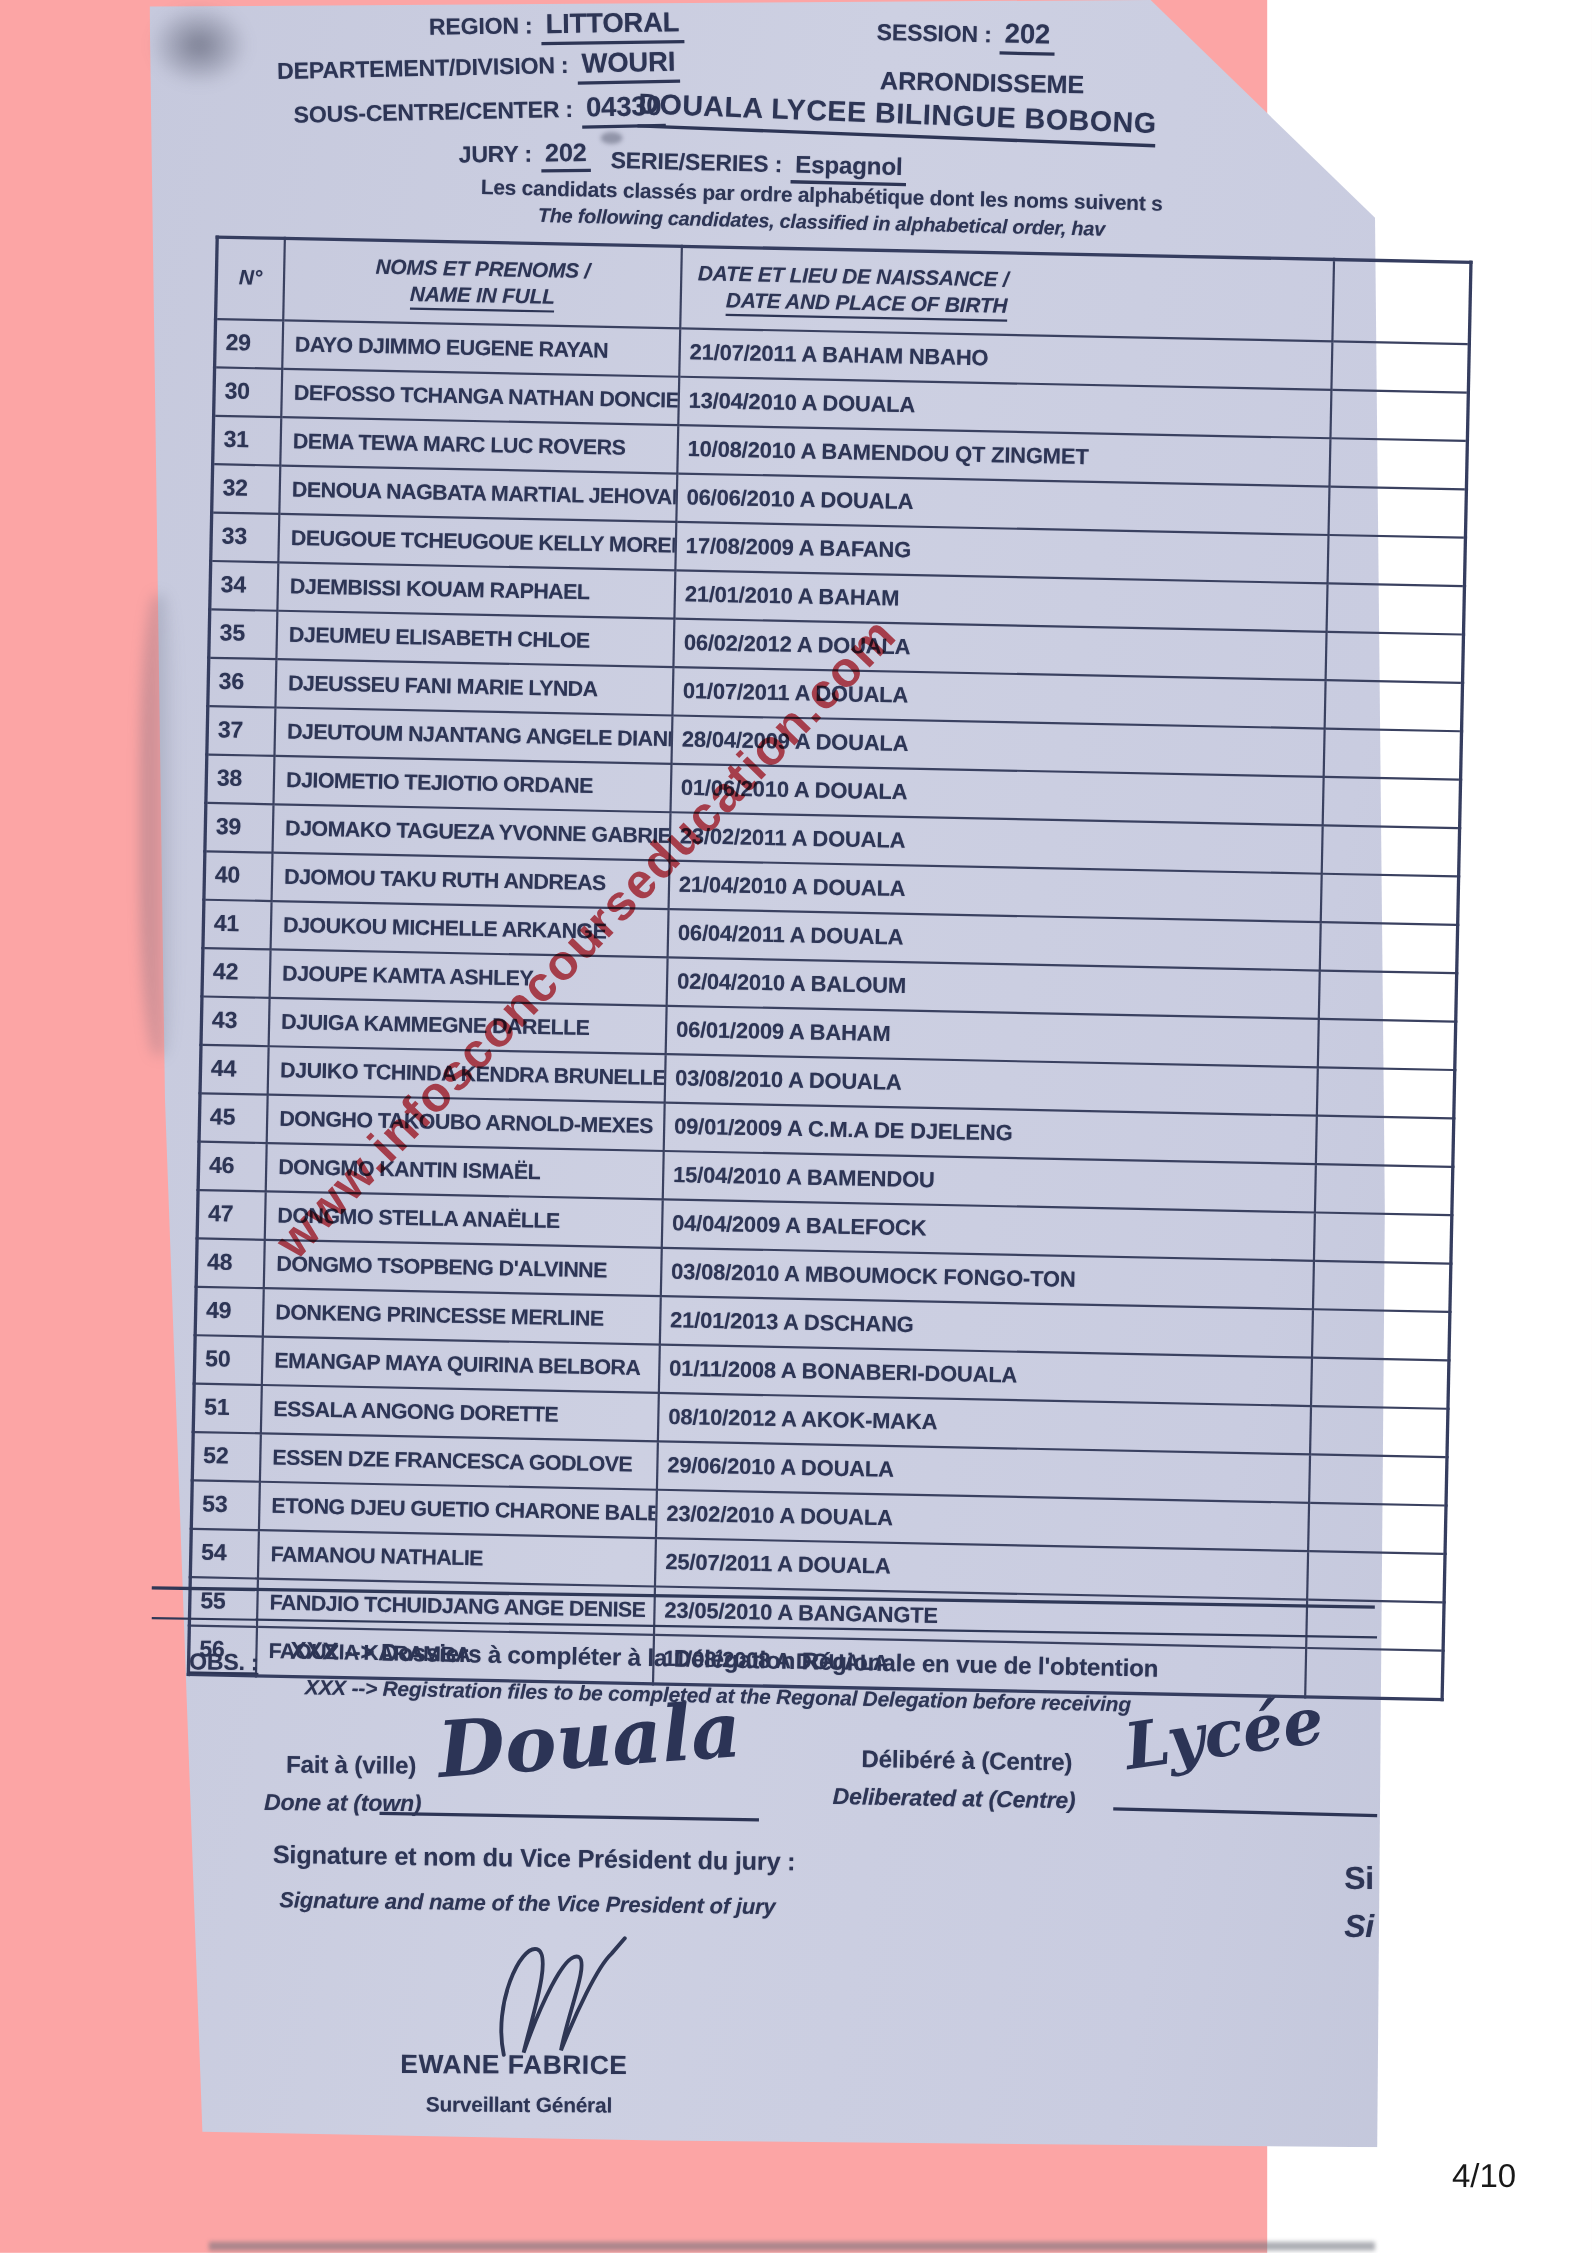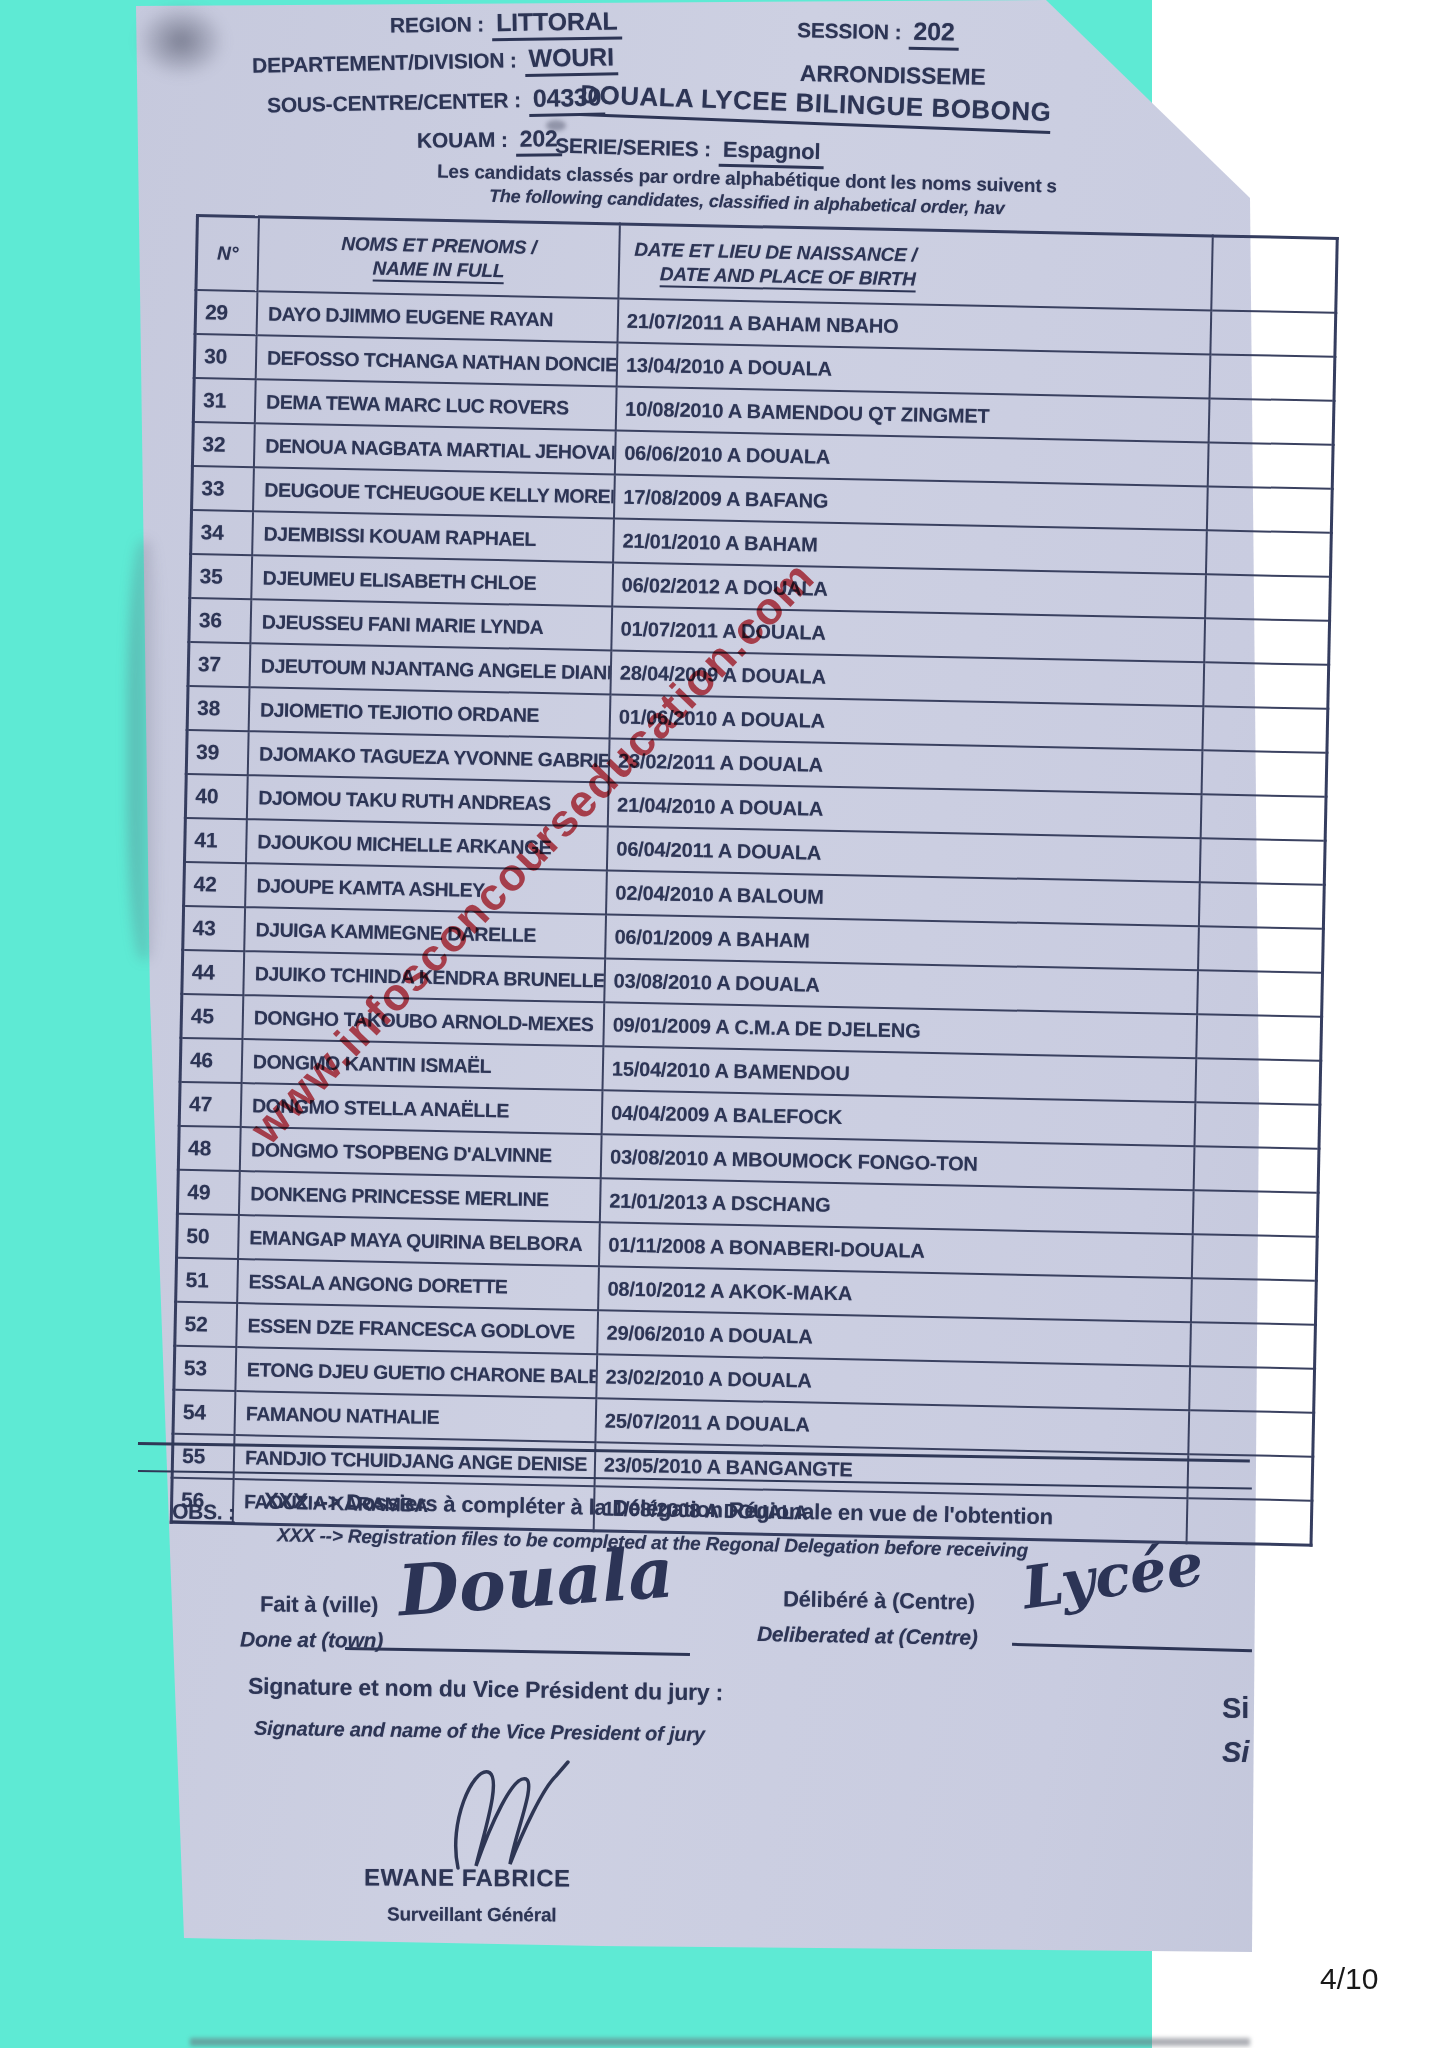--- a/index.html
+++ b/index.html
@@ -1,17 +1,17 @@
 <!DOCTYPE html>
 <html><head>
 <meta charset="utf-8">
 <style>
   html,body{margin:0;padding:0;width:1447px;height:2048px;background:#ffffff;overflow:hidden;
             font-family:"Liberation Sans",sans-serif;}
-  #canvas{position:absolute;left:0;top:0;width:1152px;height:2048px;background:#5eead4;}
+  #canvas{position:absolute;left:0;top:0;width:1152px;height:2048px;background:#fca5a5;}
 
   
   #paper{position:absolute;left:0;top:0;width:1447px;height:2048px;
          clip-path:polygon(136px 6px,1046px 0px,1250px 198px,1259px 1100px,1252px 1952px,600px 1946px,184px 1938px,150px 1000px);
          background:linear-gradient(100deg,#b6bace 0%,#c6c9dd 7%,#cdd0e2 45%,#c9cce0 75%,#c0c4d8 100%);
          z-index:1;}
   .shadow-blob{position:absolute;border-radius:50%;filter:blur(6px);z-index:2;}
   #smudge-corner{left:136px;top:4px;width:90px;height:74px;background:radial-gradient(closest-side,rgba(60,64,84,.55),rgba(60,64,84,0));}
   #smudge-left{left:128px;top:540px;width:34px;height:420px;border-radius:40%;background:linear-gradient(90deg,rgba(88,92,114,.38),rgba(88,92,114,0));}
   #smudge-dot{left:546px;top:120px;width:20px;height:11px;background:rgba(88,92,114,.5);filter:blur(2px);}
@@ -96,21 +96,21 @@
     <span class="lbl">DEPARTEMENT/DIVISION :</span>
     <span class="val">WOURI</span>
   </div>
   <div class="abs ink lbl" style="left:800px;top:62px;font-size:23px;transform:rotate(1.2deg);">ARRONDISSEME</div>
   <div class="abs pair ink" style="left:267px;top:86px;transform:rotate(-1.2deg);">
     <span class="lbl">SOUS-CENTRE/CENTER :</span>
     <span class="val">04330</span>
   </div>
   <div id="centre-name" class="abs ink" style="left:580px;top:88px;transform:rotate(2.2deg);">DOUALA LYCEE BILINGUE BOBONG</div>
   <div class="abs pair ink" style="left:417px;top:126px;transform:rotate(-.6deg);">
-    <span class="lbl">KOUAM :</span>
+    <span class="lbl">JURY :</span>
     <span class="val" style="font-size:23px;">202</span>
   </div>
   <div class="abs pair ink" style="left:555px;top:136px;transform:rotate(1.4deg);">
     <span class="lbl">SERIE/SERIES :</span>
     <span class="val" style="font-size:22px;">Espagnol</span>
   </div>
   <div id="intro-fr" class="abs ink" style="left:437px;top:168px;transform:rotate(1.4deg);">Les candidats classés par ordre alphabétique dont les noms suivent s</div>
   <div id="intro-en" class="abs ink" style="left:489px;top:192px;transform:rotate(1.4deg);">The following candidates, classified in alphabetical order, hav</div>
 
   <table id="candidates-table" class="ink">

